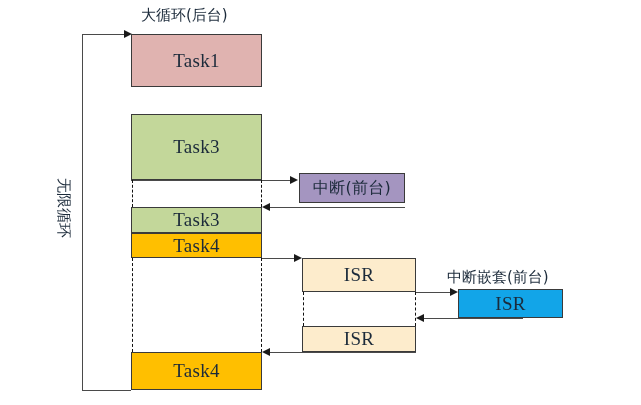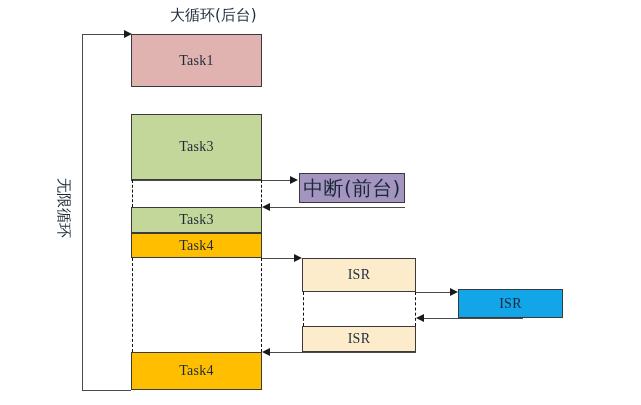--- a/index.html
+++ b/index.html
@@ -18,21 +18,21 @@
 
   
   .box {
     position: absolute;
     box-sizing: border-box;
     border: 1.2px solid #3a3a3a;
     display: flex;
     align-items: center;
     justify-content: center;
     color: #1b2a3a;
-    font-size: 14px;
+    font-size: 19px;
     letter-spacing: 0.3px;
     white-space: nowrap;
     font-family: Liberation Serif, serif;
   }
 
   
   .label {
     position: absolute;
     color: #1b2a3a;
     font-size: 15.5px;
@@ -85,22 +85,23 @@
     border-top: 4.5px solid transparent;
     border-bottom: 4.5px solid transparent;
     border-right: 8px solid #1a1a1a;
   }
 </style>
 </head>
 <body>
 
 <div id="canvas">
 
-  <div class="label cjk" style="left:141px; top:6px;margin-left:29px;">大循环(后台)</div>
+  <div class="label cjk" style="left:141px; top:6px;">大循环(后台)</div>
 
+  <div class="label cjk" style="left:447px; top:268px;">中断嵌套(前台)</div>
 
   <div class="hline" style="left:82px; top:34px; width:45px;"></div>
   <div class="arrow-r" style="left:124px; top:29.5px;"></div>
   <div class="vline" style="left:82px; top:34px; height:356px;"></div>
   <div class="hline" style="left:82px; top:390px; width:49px;"></div>
 
   <div class="vlabel" style="left:73px; top:178px;">无限循环</div>
 
   <div class="box" style="left:131px; top:34px; width:131px; height:53px; background:#e0b3b0;">Task1</div>
 
@@ -115,21 +116,21 @@
   <div class="box" style="left:131px; top:207px; width:131px; height:26px; background:#c3d79a;">Task3</div>
 
   <div class="box" style="left:131px; top:233px; width:131px; height:25px; background:#ffbf00;">Task4</div>
 
   <div class="vdash" style="left:132px; top:258px; height:94px;"></div>
   <div class="vdash" style="left:261px; top:258px; height:94px;"></div>
 
   <div class="box" style="left:131px; top:352px; width:131px; height:38px; background:#ffbf00;">Task4</div>
 
   <div class="box cjk" style="left:299px; top:173px; width:106px; height:30px; background:#a495c0;
-              font-family:'DejaVu Sans','Liberation Sans',sans-serif; font-size:20px;">中断(前台)</div>
+              font-family:'DejaVu Sans','Liberation Sans',sans-serif; font-size:16px;">中断(前台)</div>
 
   <div class="hline" style="left:262px; top:180px; width:30px;"></div>
   <div class="arrow-r" style="left:290px; top:175.5px;"></div>
 
   <div class="hline" style="left:269px; top:207px; width:136px;"></div>
   <div class="arrow-l" style="left:262px; top:202.5px;"></div>
 
   <div class="box" style="left:302px; top:258px; width:114px; height:34px; background:#fdeccc;">ISR</div>
 
   <div class="vdash" style="left:303px; top:292px; height:34px;"></div>

